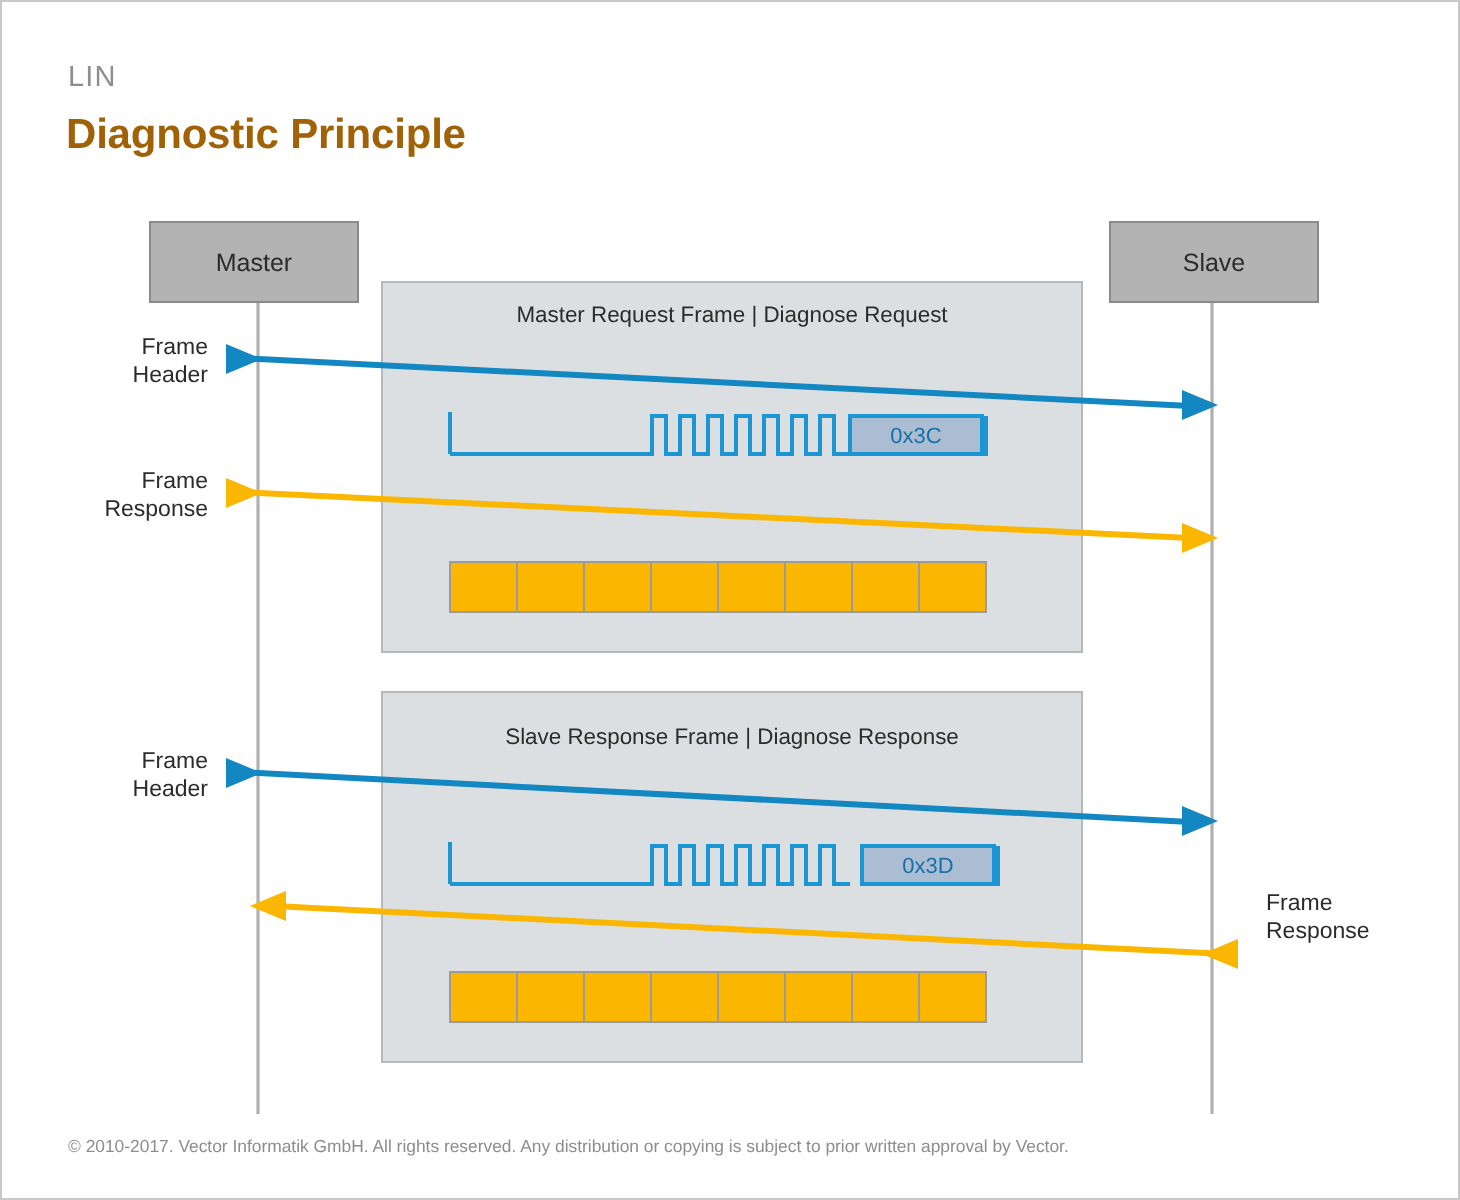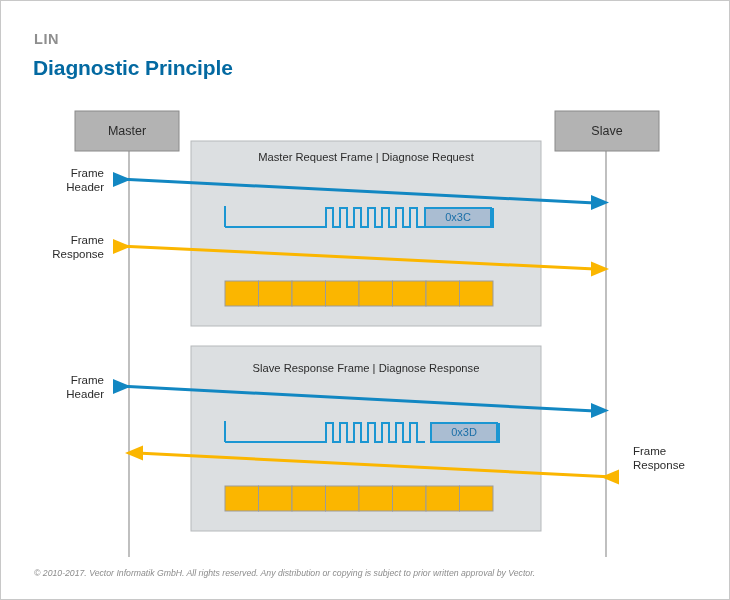--- a/index.html
+++ b/index.html
@@ -17,42 +17,41 @@
     box-sizing: border-box;
     background: #ffffff;
     border: 1px solid #c8c8c8;
     overflow: hidden;
   }
   .eyebrow {
     position: absolute;
     left: 33px;
     top: 30px;
     font-size: 14.5px;
-    font-weight: bold;
+    font-weight: normal;
     letter-spacing: 0.6px;
     color: #8e8e8e;
   }
   .headline {
     position: absolute;
     left: 32px;
     top: 55px;
     font-size: 21px;
     font-weight: bold;
     letter-spacing: -0.1px;
-    color: #0369a1;
+    color: #a16207;
   }
   .footer {
     position: absolute;
     left: 33px;
     top: 566px;
     width: 680px;
     font-size: 8.7px;
     line-height: 12.5px;
     color: #8d8d8d;
-    font-style: italic;
   }
   .footer .ver { display: block; }
   svg.diagram {
     position: absolute;
     left: 0;
     top: 0;
     width: 730px;
     height: 600px;
   }
   .node-box-rect {

